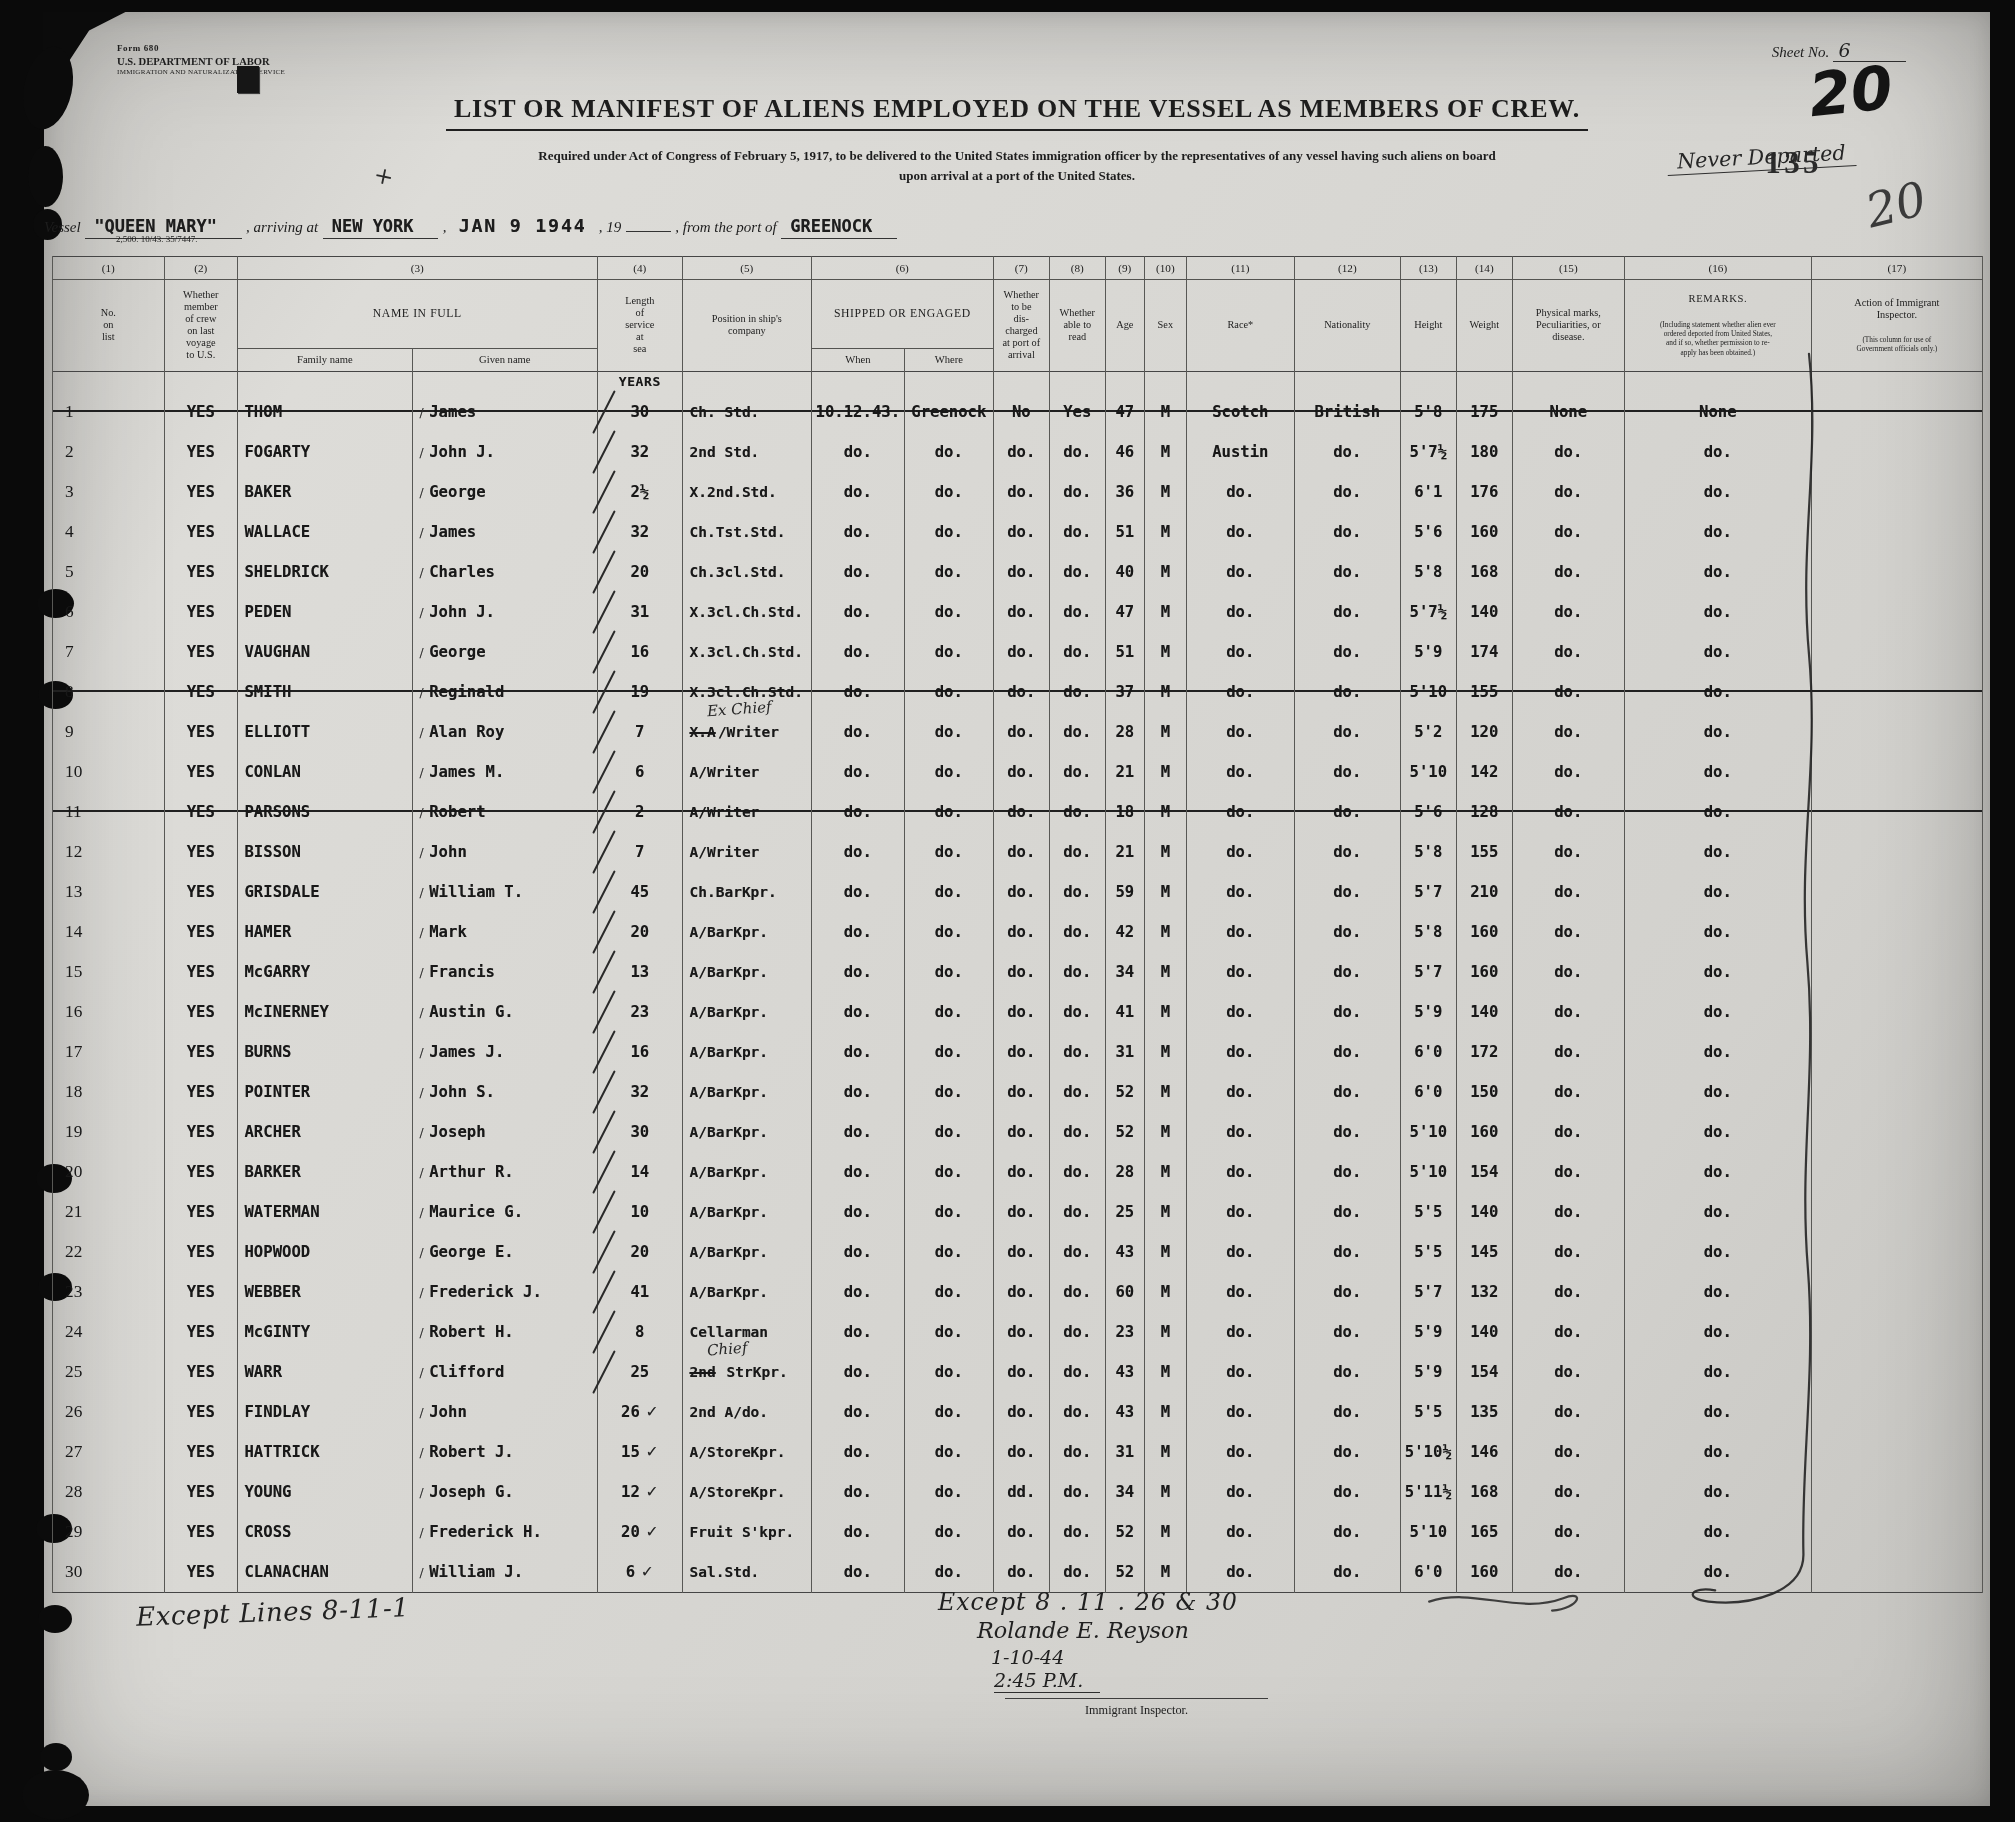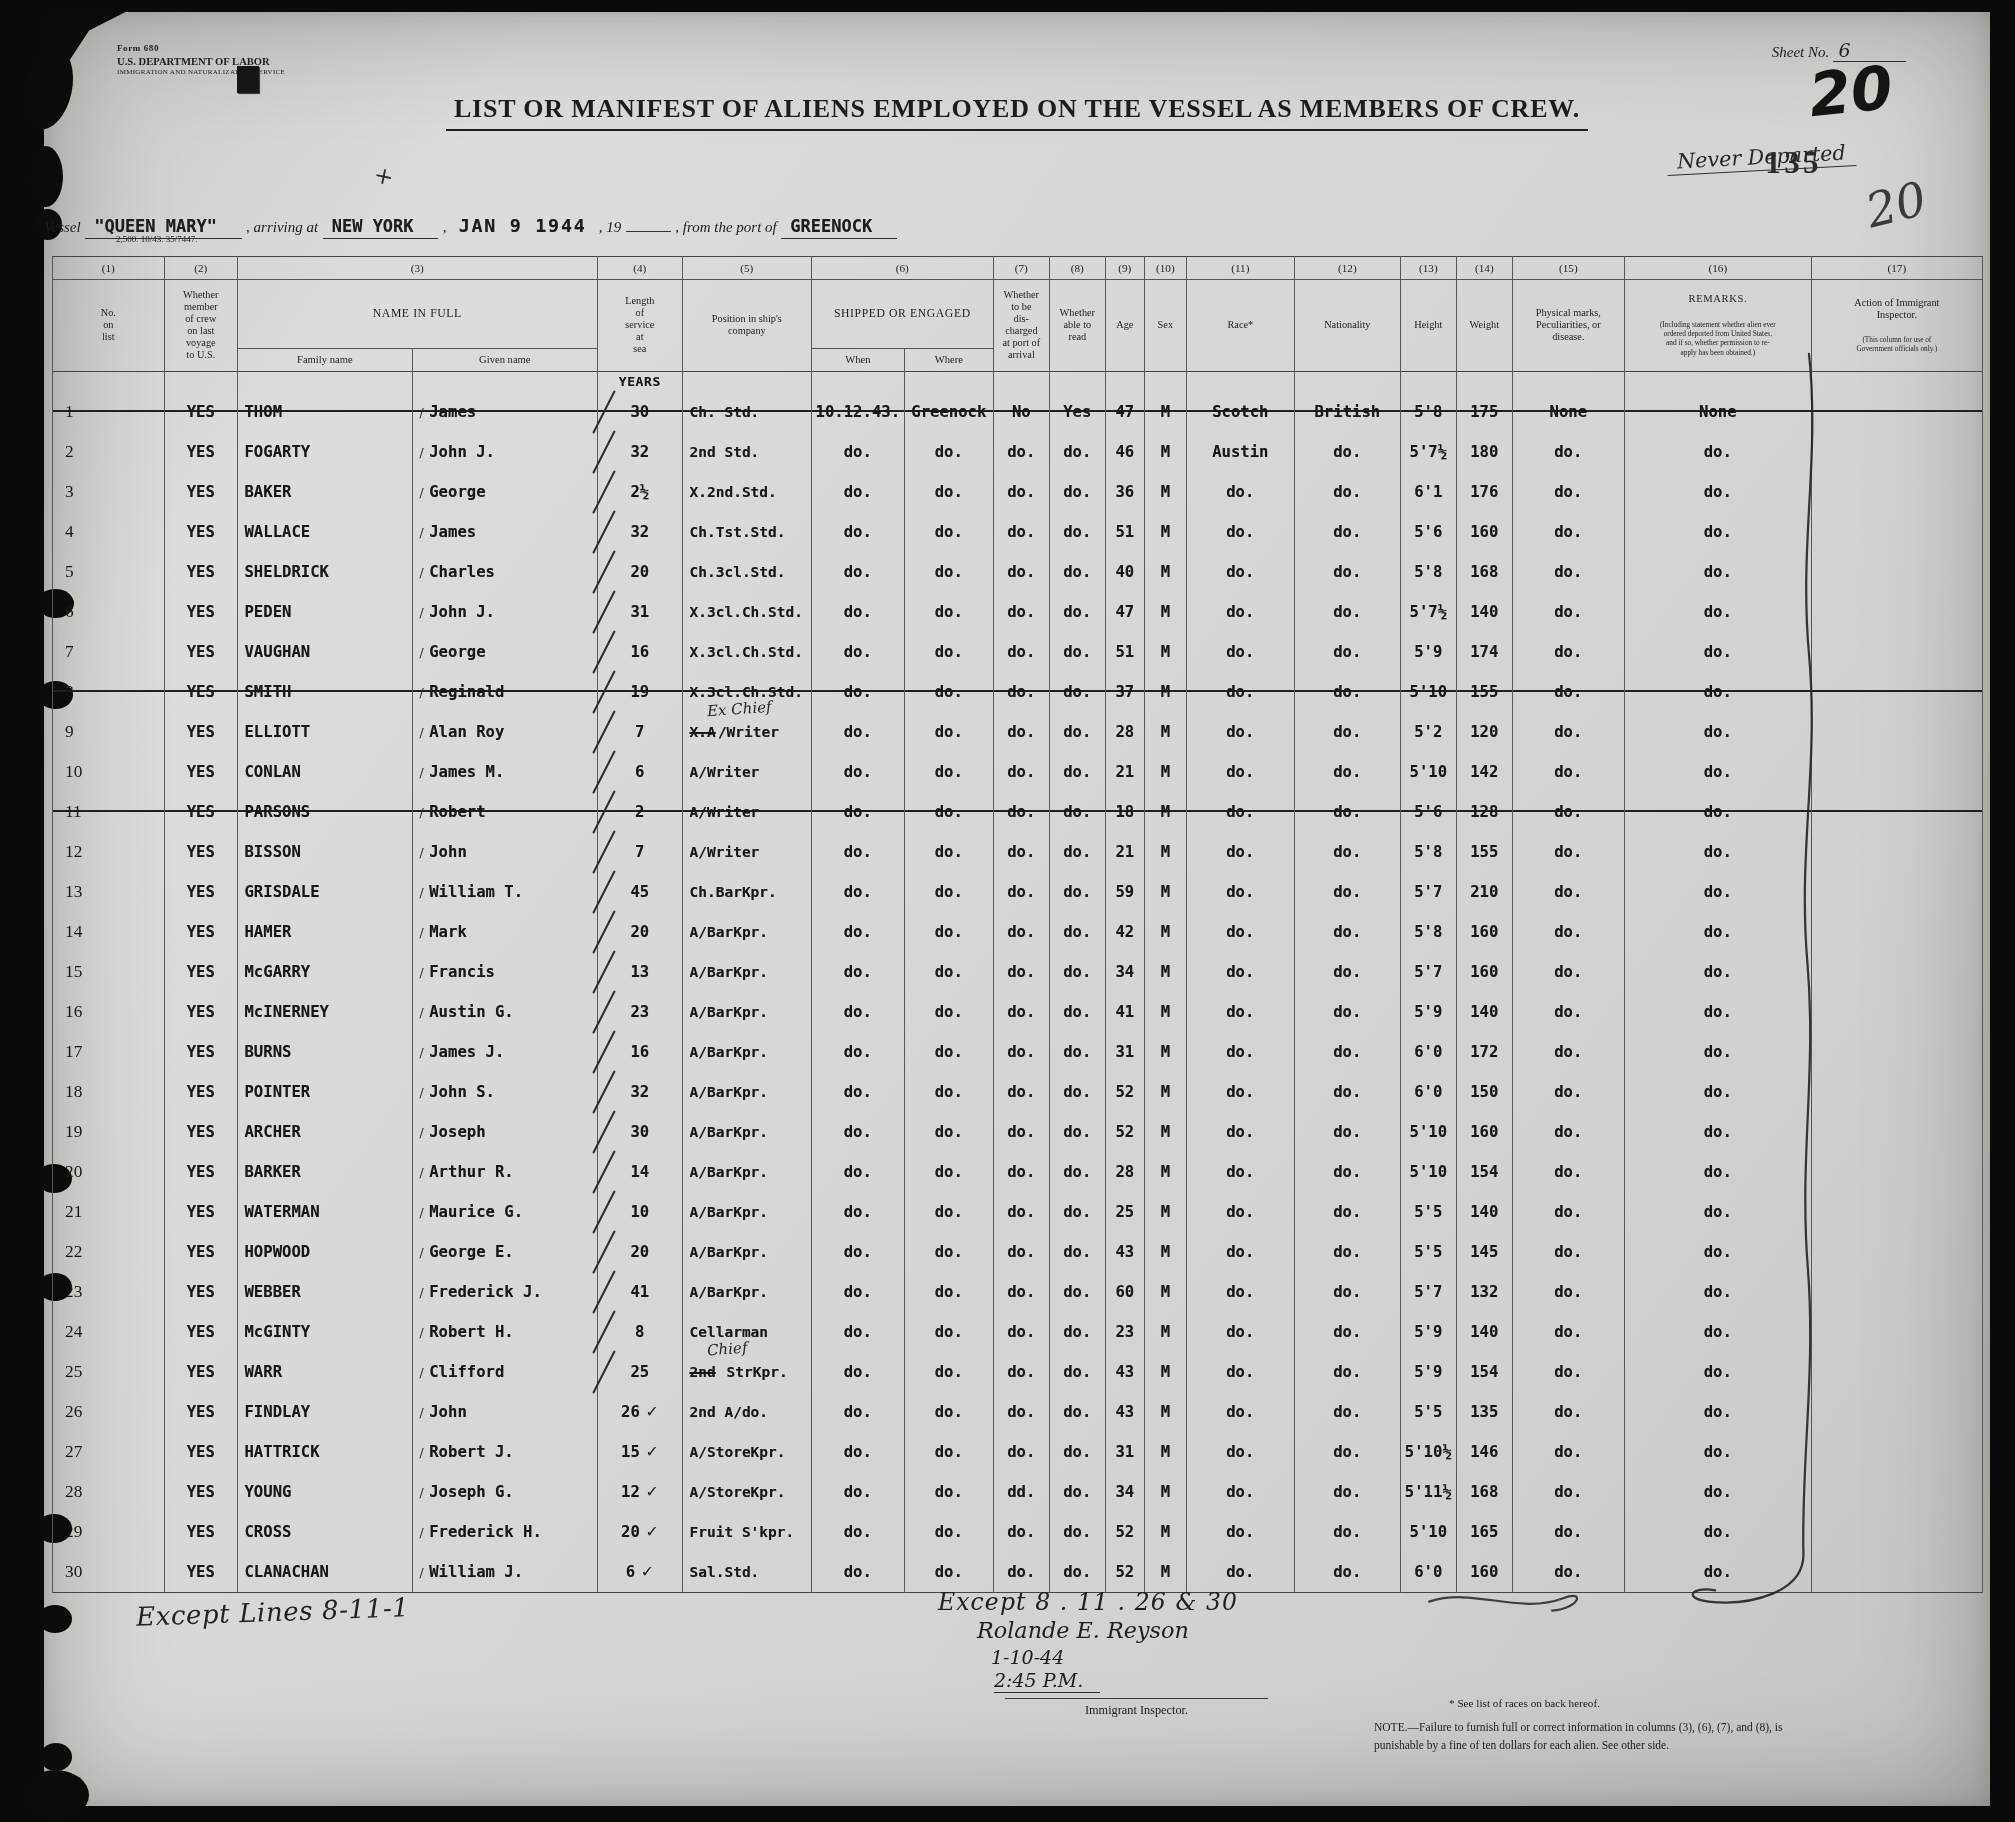--- a/index.html
+++ b/index.html
@@ -126,20 +126,22 @@
 
   <div class="sheet">
     <span>Sheet No.</span>
     <span class="vline hw">6</span>
   </div>
   <div class="hw20big">20</div>
   <div class="stamp135">135</div>
   <div class="hw20script">20</div>
 
   <div class="title"><span>LIST OR MANIFEST OF ALIENS EMPLOYED ON THE VESSEL AS MEMBERS OF CREW.</span></div>
+  <div class="subtitle">Required under Act of Congress of February 5, 1917, to be delivered to the United States immigration officer by the representatives of any vessel having such aliens on board
+upon arrival at a port of the United States.</div>
 
   <div class="vesselline">
     <span>Vessel</span>
     <span class="uval">"QUEEN MARY"</span>
     <span>, arriving at</span>
     <span class="uval">NEW YORK</span>
     <span>,</span>
     <span class="stampdate">JAN 9 1944</span>
     <span>, 19</span>
     <span class="blankline"></span>
@@ -917,20 +919,15 @@
 
 
   <div class="hw-center">
     <div class="l1"><span>Except  8 . 11 . 26 &amp; 30</span></div>
     <div class="l2">Rolande E. Reyson</div>
     <div class="l3">1-10-44</div>
     <div class="l4">2:45 P.M.</div>
     <div class="insp">Immigrant Inspector.</div>
   </div>
 
-  <div class="notes">
-    <div class="races">* See list of races on back hereof.</div>
-    <div>NOTE.—Failure to furnish full or correct information in columns (3), (6), (7), and (8), is</div>
-    <div>punishable by a fine of ten dollars for each alien.  See other side.</div>
-  </div>
 
 </div>
 
 
 </body></html>

